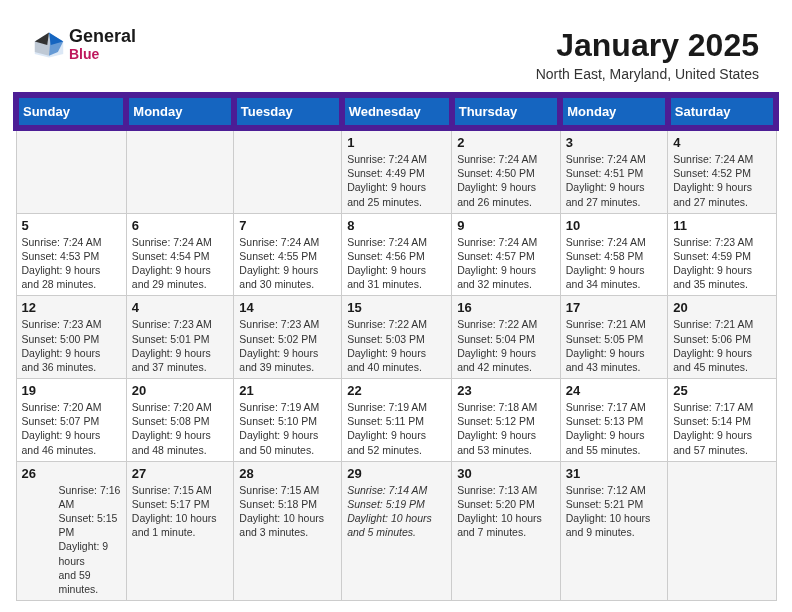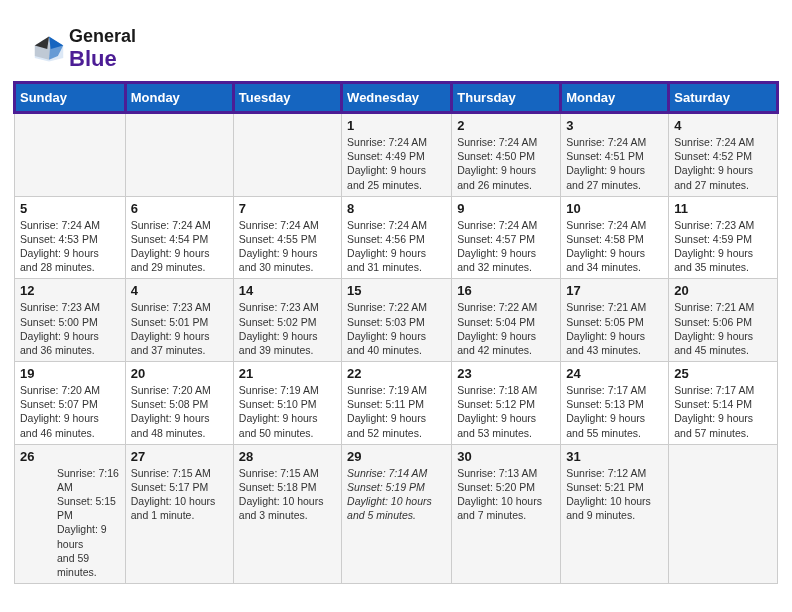--- a/index.html
+++ b/index.html
@@ -28,23 +28,23 @@
       display: flex;
       flex-direction: column;
       line-height: 1.1;
     }
     .logo-general {
       font-size: 18px;
       font-weight: bold;
       color: #1a1a1a;
     }
     .logo-blue {
-      font-size: 22px;
-      font-weight: bold;
-      color: #4c1d95;
+      font-size: 14px;
+      font-weight: bold;
+      color: #be185d;
     }
     .logo-icon {
       width: 32px;
       height: 32px;
       margin-right: 4px;
     }
     .title-block {
       text-align: right;
     }
     .month-title {
@@ -62,21 +62,21 @@
       border-collapse: collapse;
       margin-top: 4px;
     }
     .calendar thead tr th {
       background-color: #1565c0;
       color: #fff;
       font-size: 13px;
       font-weight: bold;
       padding: 6px 4px;
       text-align: left;
-      border: 3px solid #4c1d95;
+      border: 6px solid #4c1d95;
     }
     .calendar tbody tr td {
       border: 1px solid #ccc;
       vertical-align: top;
       padding: 4px 5px;
       width: 113px;
       min-height: 80px;
     }
     .calendar tbody tr:nth-child(odd) td {
       background-color: #f5f5f5;
@@ -111,20 +111,24 @@
         <polygon points="20,6 34,14 28,26 18,30" fill="#1565c0" opacity="0.6"></polygon>
         <polygon points="2,14 20,6 18,30 2,26" fill="#1a1a1a" opacity="0.15"></polygon>
         <polygon points="18,4 34,14 20,18" fill="#1565c0"></polygon>
         <polygon points="18,4 2,14 16,18" fill="#333"></polygon>
       </svg>
       <div class="logo-text">
         <span class="logo-general">General</span>
         <span class="logo-blue">Blue</span>
       </div>
     </div>
+    <div class="title-block">
+      <div class="month-title">January 2025</div>
+      <div class="location">North East, Maryland, United States</div>
+    </div>
   </div>
 
   <table class="calendar">
     <thead>
       <tr>
       <th>Sunday</th>
           <th>Monday</th>
           <th>Tuesday</th>
           <th>Wednesday</th>
           <th>Thursday</th>

